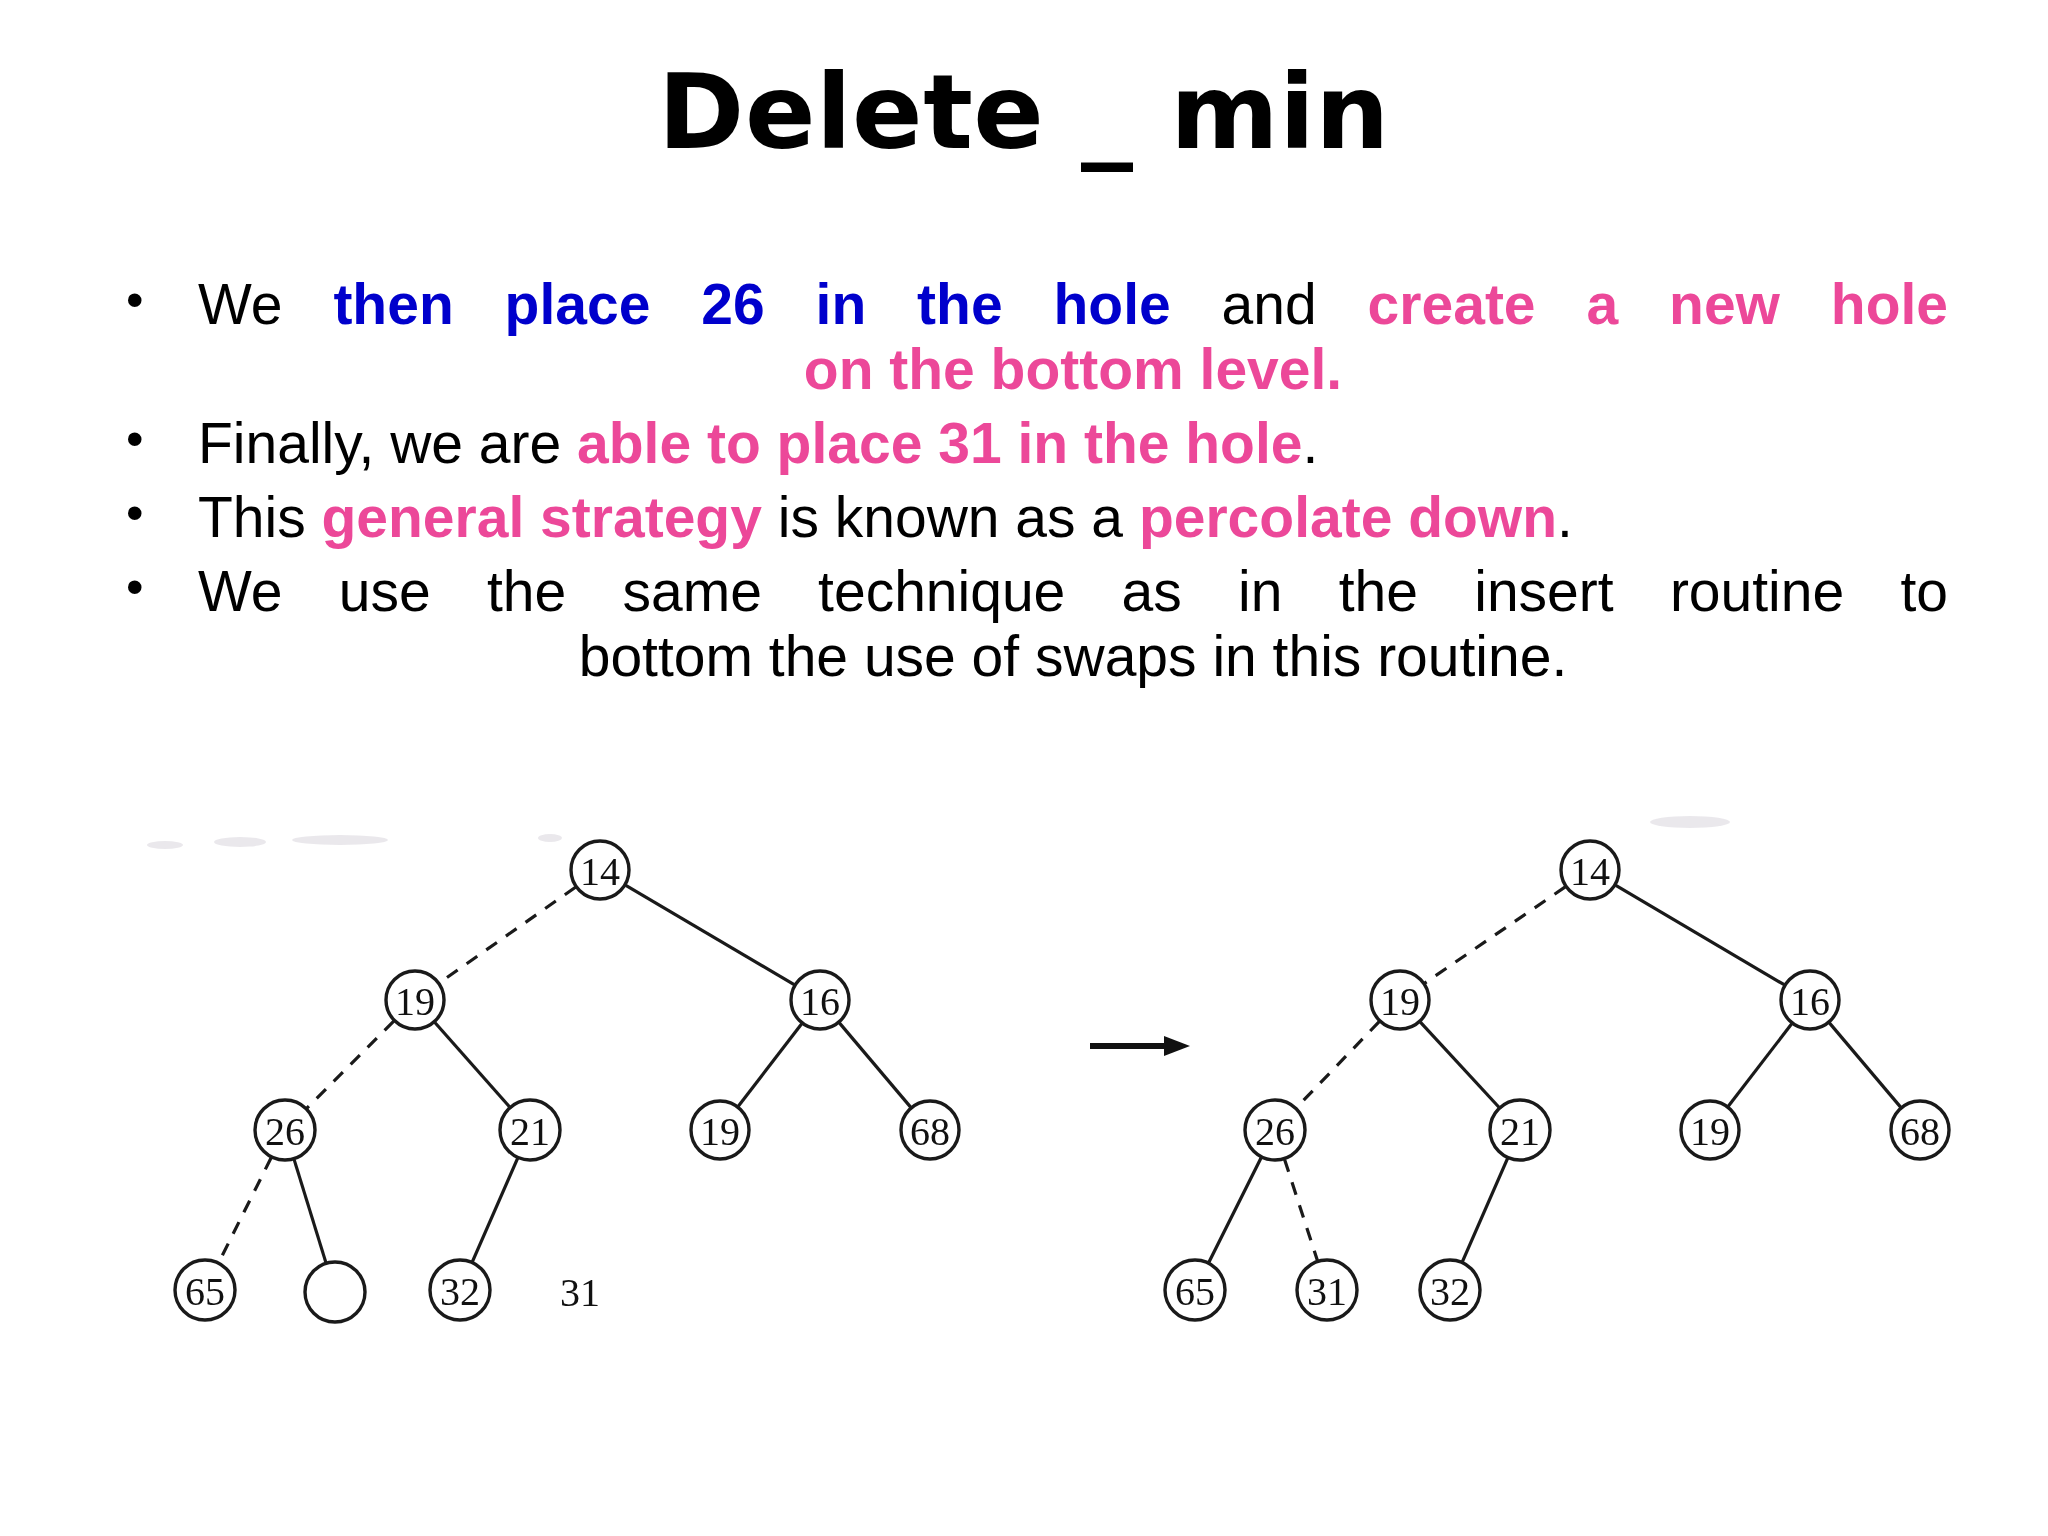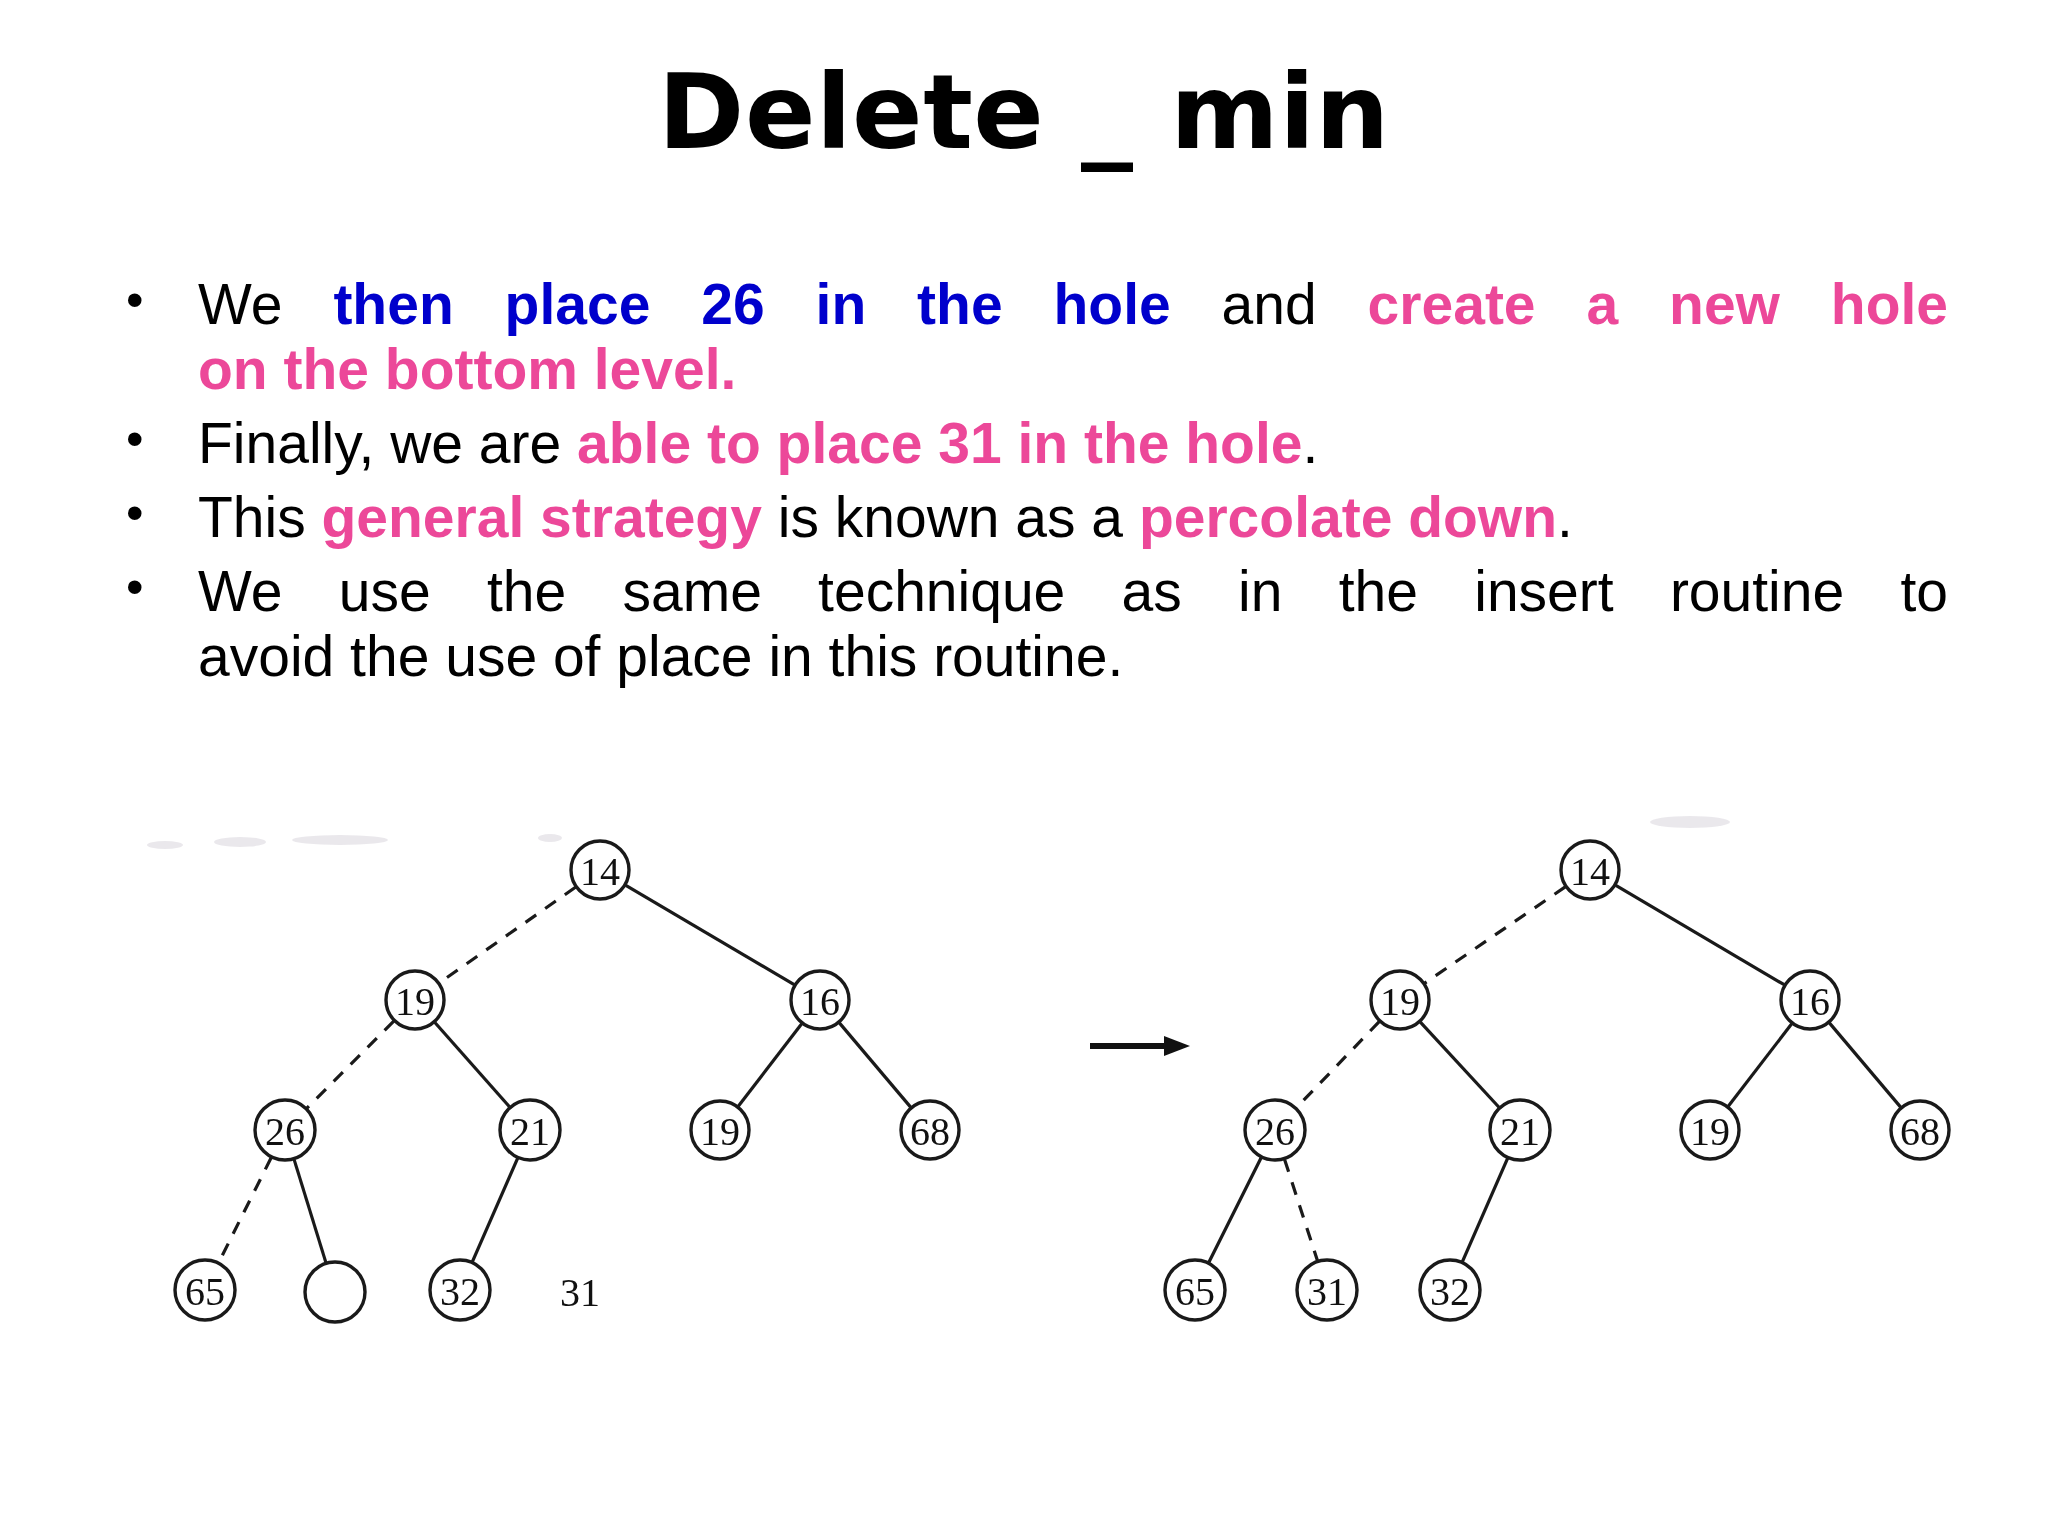--- a/index.html
+++ b/index.html
@@ -78,21 +78,21 @@
 
   
   .stretch {
     display: block;
     text-align: justify;
     text-align-last: justify;
     white-space: normal;
   }
   .lastline {
     display: block;
-    text-align: left;
+    text-align: center;
   }
 
   
   .diagram {
     position: absolute;
     left: 130px;
     top: 800px;
     width: 1880px;
     height: 720px;
   }
@@ -163,21 +163,21 @@
 
     <div class="bullet-row" id="bullet-3">
       <span class="bullet-dot">•</span>
       <span class="bullet-text"><span class="c-black">This </span><b class="c-red">general strategy</b><span class="c-black"> is known as a </span><b class="c-red">percolate down</b><span class="c-black">.</span></span>
     </div>
 
     <div class="bullet-row" id="bullet-4">
       <span class="bullet-dot">•</span>
       <span class="bullet-text justify">
         <span class="stretch">We use the same technique as in the insert routine to</span>
-        <span class="lastline">avoid the use of place in this routine.</span>
+        <span class="lastline">bottom the use of swaps in this routine.</span>
       </span>
     </div>
 
   </div>
 
   <div class="diagram">
     <svg id="figure-svg" width="1880" height="720" viewBox="0 0 1880 720">
 
       <g>
         <ellipse class="smudge" cx="35" cy="45" rx="18" ry="4"></ellipse>

